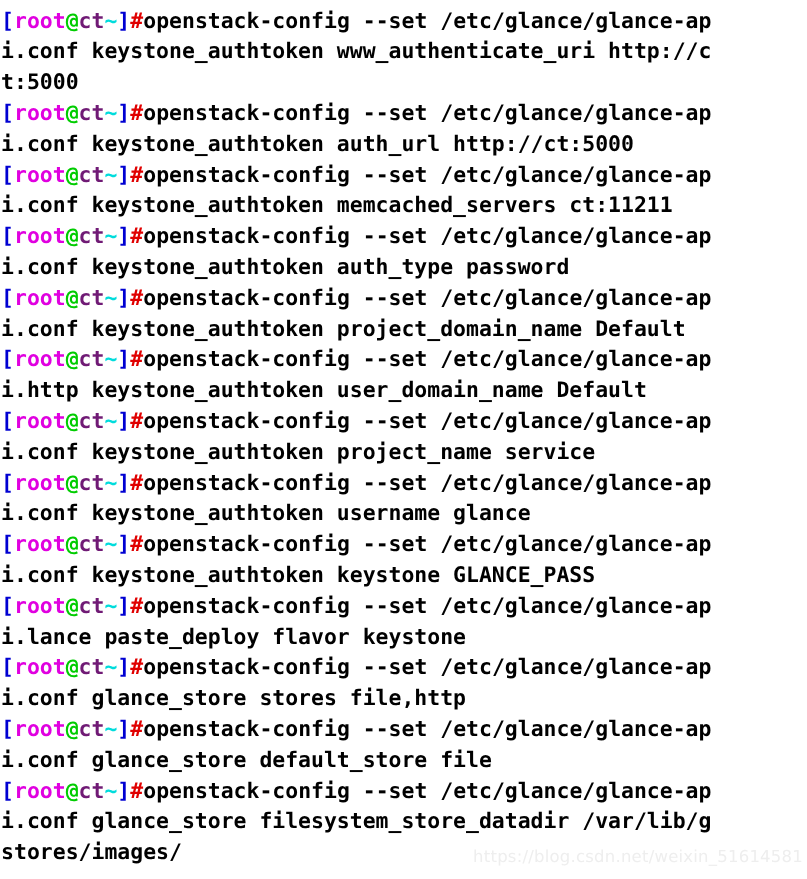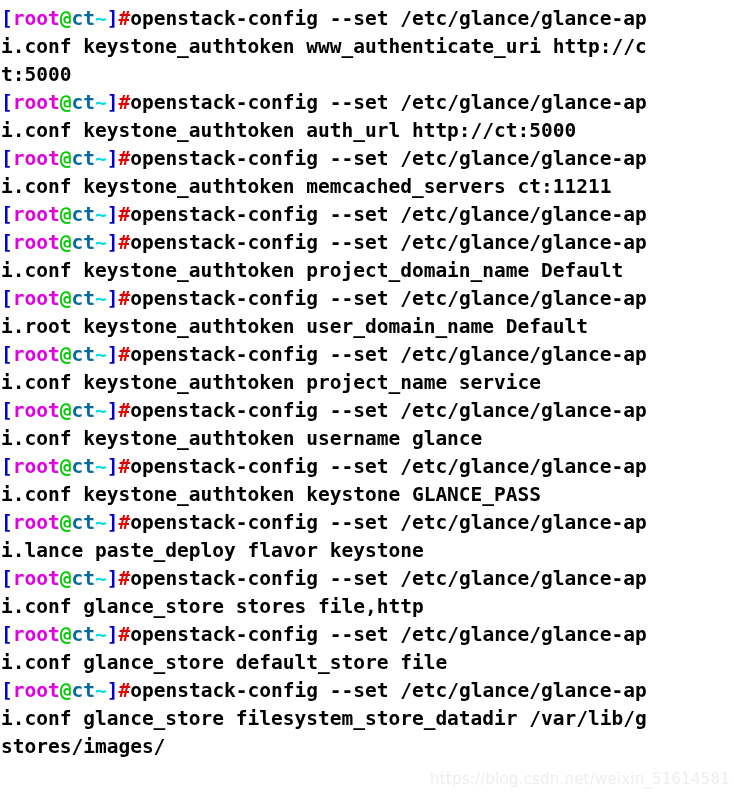--- a/index.html
+++ b/index.html
@@ -30,21 +30,21 @@
     color: #000000;
     font-family: "DejaVu Sans Mono", "Liberation Mono", monospace;
     font-weight: 600;
     padding-left: 1px;
     overflow: hidden;
   }
   .term-line:first-child { margin-top: 5px; }
   .p-br   { color: #0000d2; }
   .p-user { color: #e000e0; }
   .p-at   { color: #00cc00; }
-  .p-host { color: #0369a1; }
+  .p-host { color: #701a75; }
   .p-tilde{ color: #00dcdc; }
   .p-hash { color: #e00000; }
   .p-cmd  { color: #000000; text-align: center; }
   .watermark {
     position: absolute;
     right: 4px;
     bottom: 16px;
     font-family: "DejaVu Sans", "Liberation Sans", sans-serif;
     font-size: 15px;
     color: #eeeeee;
@@ -59,24 +59,25 @@
 <div id="terminal">
   <div id="terminal-output">
       <div class="term-line"><span class="p-br">[</span><span class="p-user">root</span><span class="p-at">@</span><span class="p-host">ct</span><span class="p-tilde">~</span><span class="p-br">]</span><span class="p-hash">#</span><span class="p-cmd">openstack-config --set /etc/glance/glance-ap</span></div>
       <div class="term-line"><span class="p-cmd">i.conf keystone_authtoken www_authenticate_uri http://c</span></div>
       <div class="term-line"><span class="p-cmd">t:5000</span></div>
       <div class="term-line"><span class="p-br">[</span><span class="p-user">root</span><span class="p-at">@</span><span class="p-host">ct</span><span class="p-tilde">~</span><span class="p-br">]</span><span class="p-hash">#</span><span class="p-cmd">openstack-config --set /etc/glance/glance-ap</span></div>
       <div class="term-line"><span class="p-cmd">i.conf keystone_authtoken auth_url http://ct:5000</span></div>
       <div class="term-line"><span class="p-br">[</span><span class="p-user">root</span><span class="p-at">@</span><span class="p-host">ct</span><span class="p-tilde">~</span><span class="p-br">]</span><span class="p-hash">#</span><span class="p-cmd">openstack-config --set /etc/glance/glance-ap</span></div>
       <div class="term-line"><span class="p-cmd">i.conf keystone_authtoken memcached_servers ct:11211</span></div>
       <div class="term-line"><span class="p-br">[</span><span class="p-user">root</span><span class="p-at">@</span><span class="p-host">ct</span><span class="p-tilde">~</span><span class="p-br">]</span><span class="p-hash">#</span><span class="p-cmd">openstack-config --set /etc/glance/glance-ap</span></div>
+      <div class="term-line"><span class="p-cmd">i.conf keystone_authtoken auth_type password</span></div>
       <div class="term-line"><span class="p-br">[</span><span class="p-user">root</span><span class="p-at">@</span><span class="p-host">ct</span><span class="p-tilde">~</span><span class="p-br">]</span><span class="p-hash">#</span><span class="p-cmd">openstack-config --set /etc/glance/glance-ap</span></div>
       <div class="term-line"><span class="p-cmd">i.conf keystone_authtoken project_domain_name Default</span></div>
       <div class="term-line"><span class="p-br">[</span><span class="p-user">root</span><span class="p-at">@</span><span class="p-host">ct</span><span class="p-tilde">~</span><span class="p-br">]</span><span class="p-hash">#</span><span class="p-cmd">openstack-config --set /etc/glance/glance-ap</span></div>
-      <div class="term-line"><span class="p-cmd">i.root keystone_authtoken user_domain_name Default</span></div>
+      <div class="term-line"><span class="p-cmd">i.http keystone_authtoken user_domain_name Default</span></div>
       <div class="term-line"><span class="p-br">[</span><span class="p-user">root</span><span class="p-at">@</span><span class="p-host">ct</span><span class="p-tilde">~</span><span class="p-br">]</span><span class="p-hash">#</span><span class="p-cmd">openstack-config --set /etc/glance/glance-ap</span></div>
       <div class="term-line"><span class="p-cmd">i.conf keystone_authtoken project_name service</span></div>
       <div class="term-line"><span class="p-br">[</span><span class="p-user">root</span><span class="p-at">@</span><span class="p-host">ct</span><span class="p-tilde">~</span><span class="p-br">]</span><span class="p-hash">#</span><span class="p-cmd">openstack-config --set /etc/glance/glance-ap</span></div>
       <div class="term-line"><span class="p-cmd">i.conf keystone_authtoken username glance</span></div>
       <div class="term-line"><span class="p-br">[</span><span class="p-user">root</span><span class="p-at">@</span><span class="p-host">ct</span><span class="p-tilde">~</span><span class="p-br">]</span><span class="p-hash">#</span><span class="p-cmd">openstack-config --set /etc/glance/glance-ap</span></div>
       <div class="term-line"><span class="p-cmd">i.conf keystone_authtoken keystone GLANCE_PASS</span></div>
       <div class="term-line"><span class="p-br">[</span><span class="p-user">root</span><span class="p-at">@</span><span class="p-host">ct</span><span class="p-tilde">~</span><span class="p-br">]</span><span class="p-hash">#</span><span class="p-cmd">openstack-config --set /etc/glance/glance-ap</span></div>
       <div class="term-line"><span class="p-cmd">i.lance paste_deploy flavor keystone</span></div>
       <div class="term-line"><span class="p-br">[</span><span class="p-user">root</span><span class="p-at">@</span><span class="p-host">ct</span><span class="p-tilde">~</span><span class="p-br">]</span><span class="p-hash">#</span><span class="p-cmd">openstack-config --set /etc/glance/glance-ap</span></div>
       <div class="term-line"><span class="p-cmd">i.conf glance_store stores file,http</span></div>

